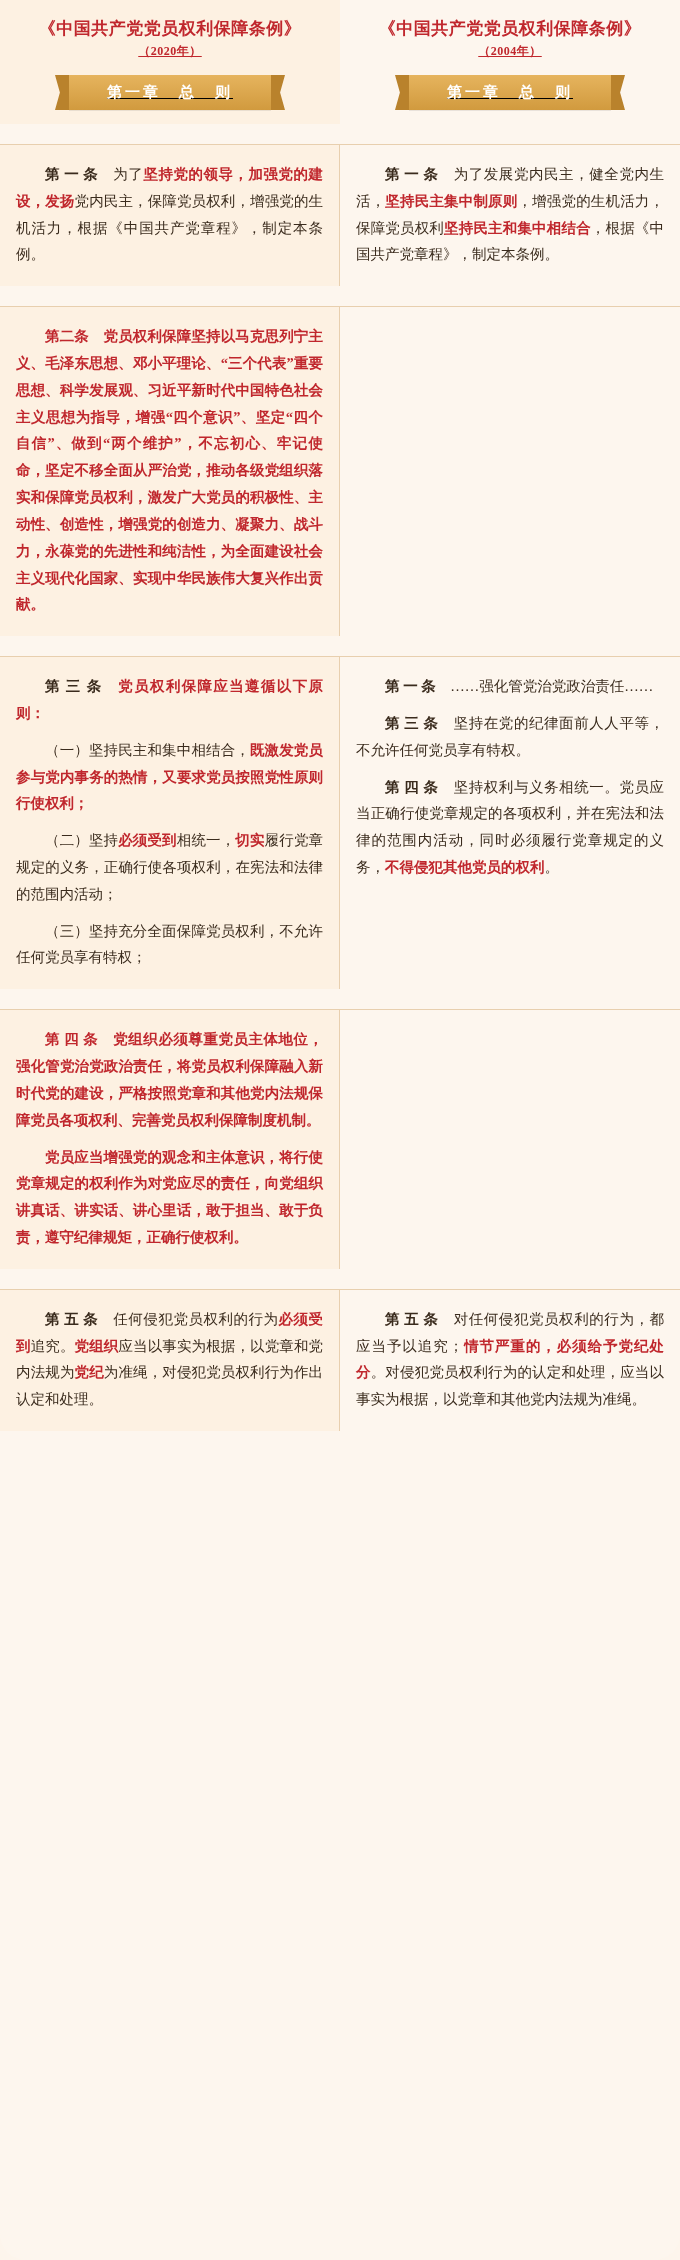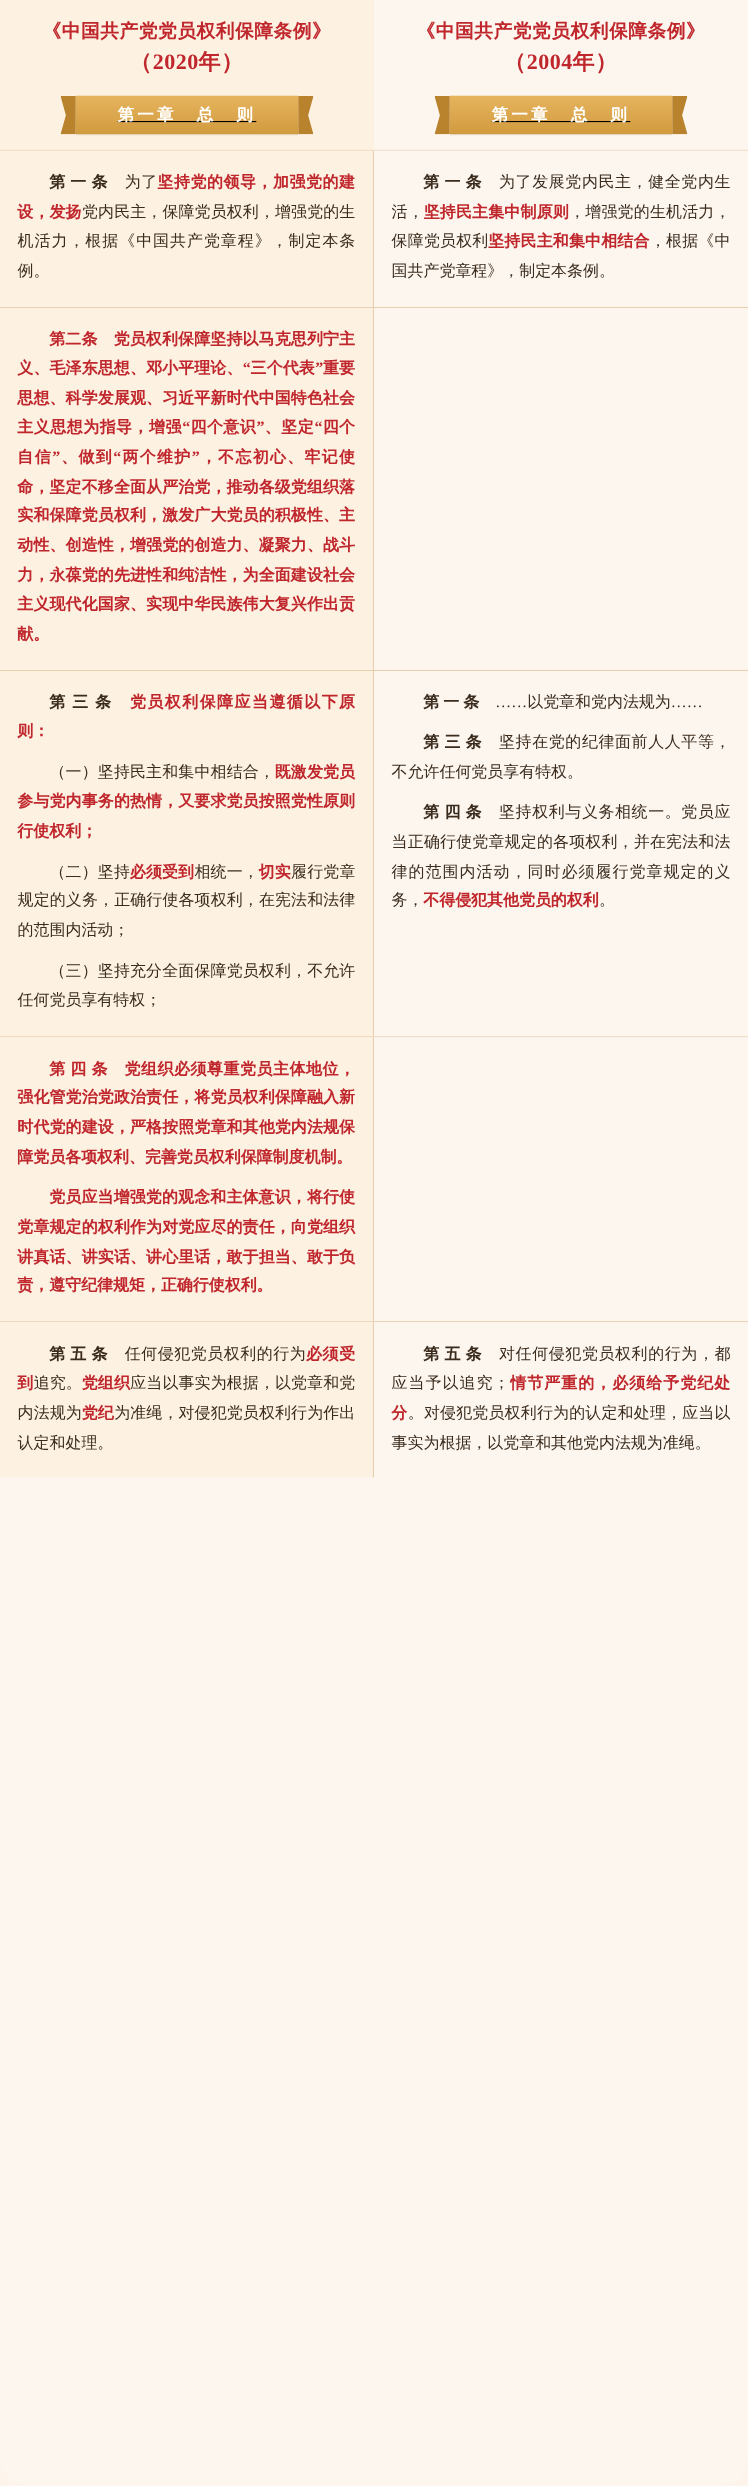--- a/index.html
+++ b/index.html
@@ -28,21 +28,21 @@
     padding:16px 10px 8px 10px;
     text-align:center;
     color:#c0272d;
     font-weight:bold;
     font-size:17px;
     line-height:1.55;
     letter-spacing:0.5px;
   }
   .title-col.left{background:#fdf1e2;}
   .title-col.right{background:#fdf6ee;}
-  .title-sub{display:block;font-size:20px;font-weight:bold;}
+  .title-sub{display:block;font-size:12px;font-weight:bold;text-decoration:underline;}
   
   .banners{
     display:flex;
     width:100%;
     box-sizing:border-box;
     text-decoration:underline;
   }
   .banner-cell{
     width:50%;
     box-sizing:border-box;
@@ -75,20 +75,21 @@
   }
   .ribbon::before{left:-14px;clip-path:polygon(0 0,100% 0,100% 100%,0 100%,35% 50%);}
   .ribbon::after{right:-14px;clip-path:polygon(0 0,100% 0,65% 50%,100% 100%,0 100%);}
   
   .rows{width:100%;}
   .row{
     display:flex;
     width:100%;
     border-top:1px solid #e8cfae;
     box-sizing:border-box;
+    margin-top:20px;
   }
   .cell{
     width:50%;
     box-sizing:border-box;
     padding:16px 16px 18px 16px;
     font-size:14.5px;
     line-height:1.85;
     color:#3a2b1d;
     text-align:justify;
   }
@@ -143,21 +144,21 @@
         </div>
       </div>
       <div class="row">
         <div class="cell left">
           <p><span class="art">第 三 条　</span><span class="hl">党员权利保障应当遵循以下原则：</span></p>
           <p><span>（一）坚持民主和集中相结合，</span><span class="hl">既激发党员参与党内事务的热情，又要求党员按照党性原则行使权利；</span></p>
           <p><span>（二）坚持</span><span class="hl">必须受到</span><span>相统一，</span><span class="hl">切实</span><span>履行党章规定的义务，正确行使各项权利，在宪法和法律的范围内活动；</span></p>
           <p><span>（三）坚持充分全面保障党员权利，不允许任何党员享有特权；</span></p>
         </div>
         <div class="cell right">
-          <p><span class="art">第 一 条　</span><span>……以党章和党内法规为……</span></p>
+          <p><span class="art">第 一 条　</span><span>……强化管党治党政治责任……</span></p>
           <p><span class="art">第 三 条　</span><span>坚持在党的纪律面前人人平等，不允许任何党员享有特权。</span></p>
           <p><span class="art">第 四 条　</span><span>坚持权利与义务相统一。党员应当正确行使党章规定的各项权利，并在宪法和法律的范围内活动，同时必须履行党章规定的义务，</span><span class="hl">不得侵犯其他党员的权利</span><span>。</span></p>
         </div>
       </div>
       <div class="row">
         <div class="cell left">
           <p><span class="art hl">第 四 条　</span><span class="hl">党组织必须尊重党员主体地位，强化管党治党政治责任，将党员权利保障融入新时代党的建设，严格按照党章和其他党内法规保障党员各项权利、完善党员权利保障制度机制。</span></p>
           <p><span class="hl">党员应当增强党的观念和主体意识，将行使党章规定的权利作为对党应尽的责任，向党组织讲真话、讲实话、讲心里话，敢于担当、敢于负责，遵守纪律规矩，正确行使权利。</span></p>
         </div>
         <div class="cell right">

